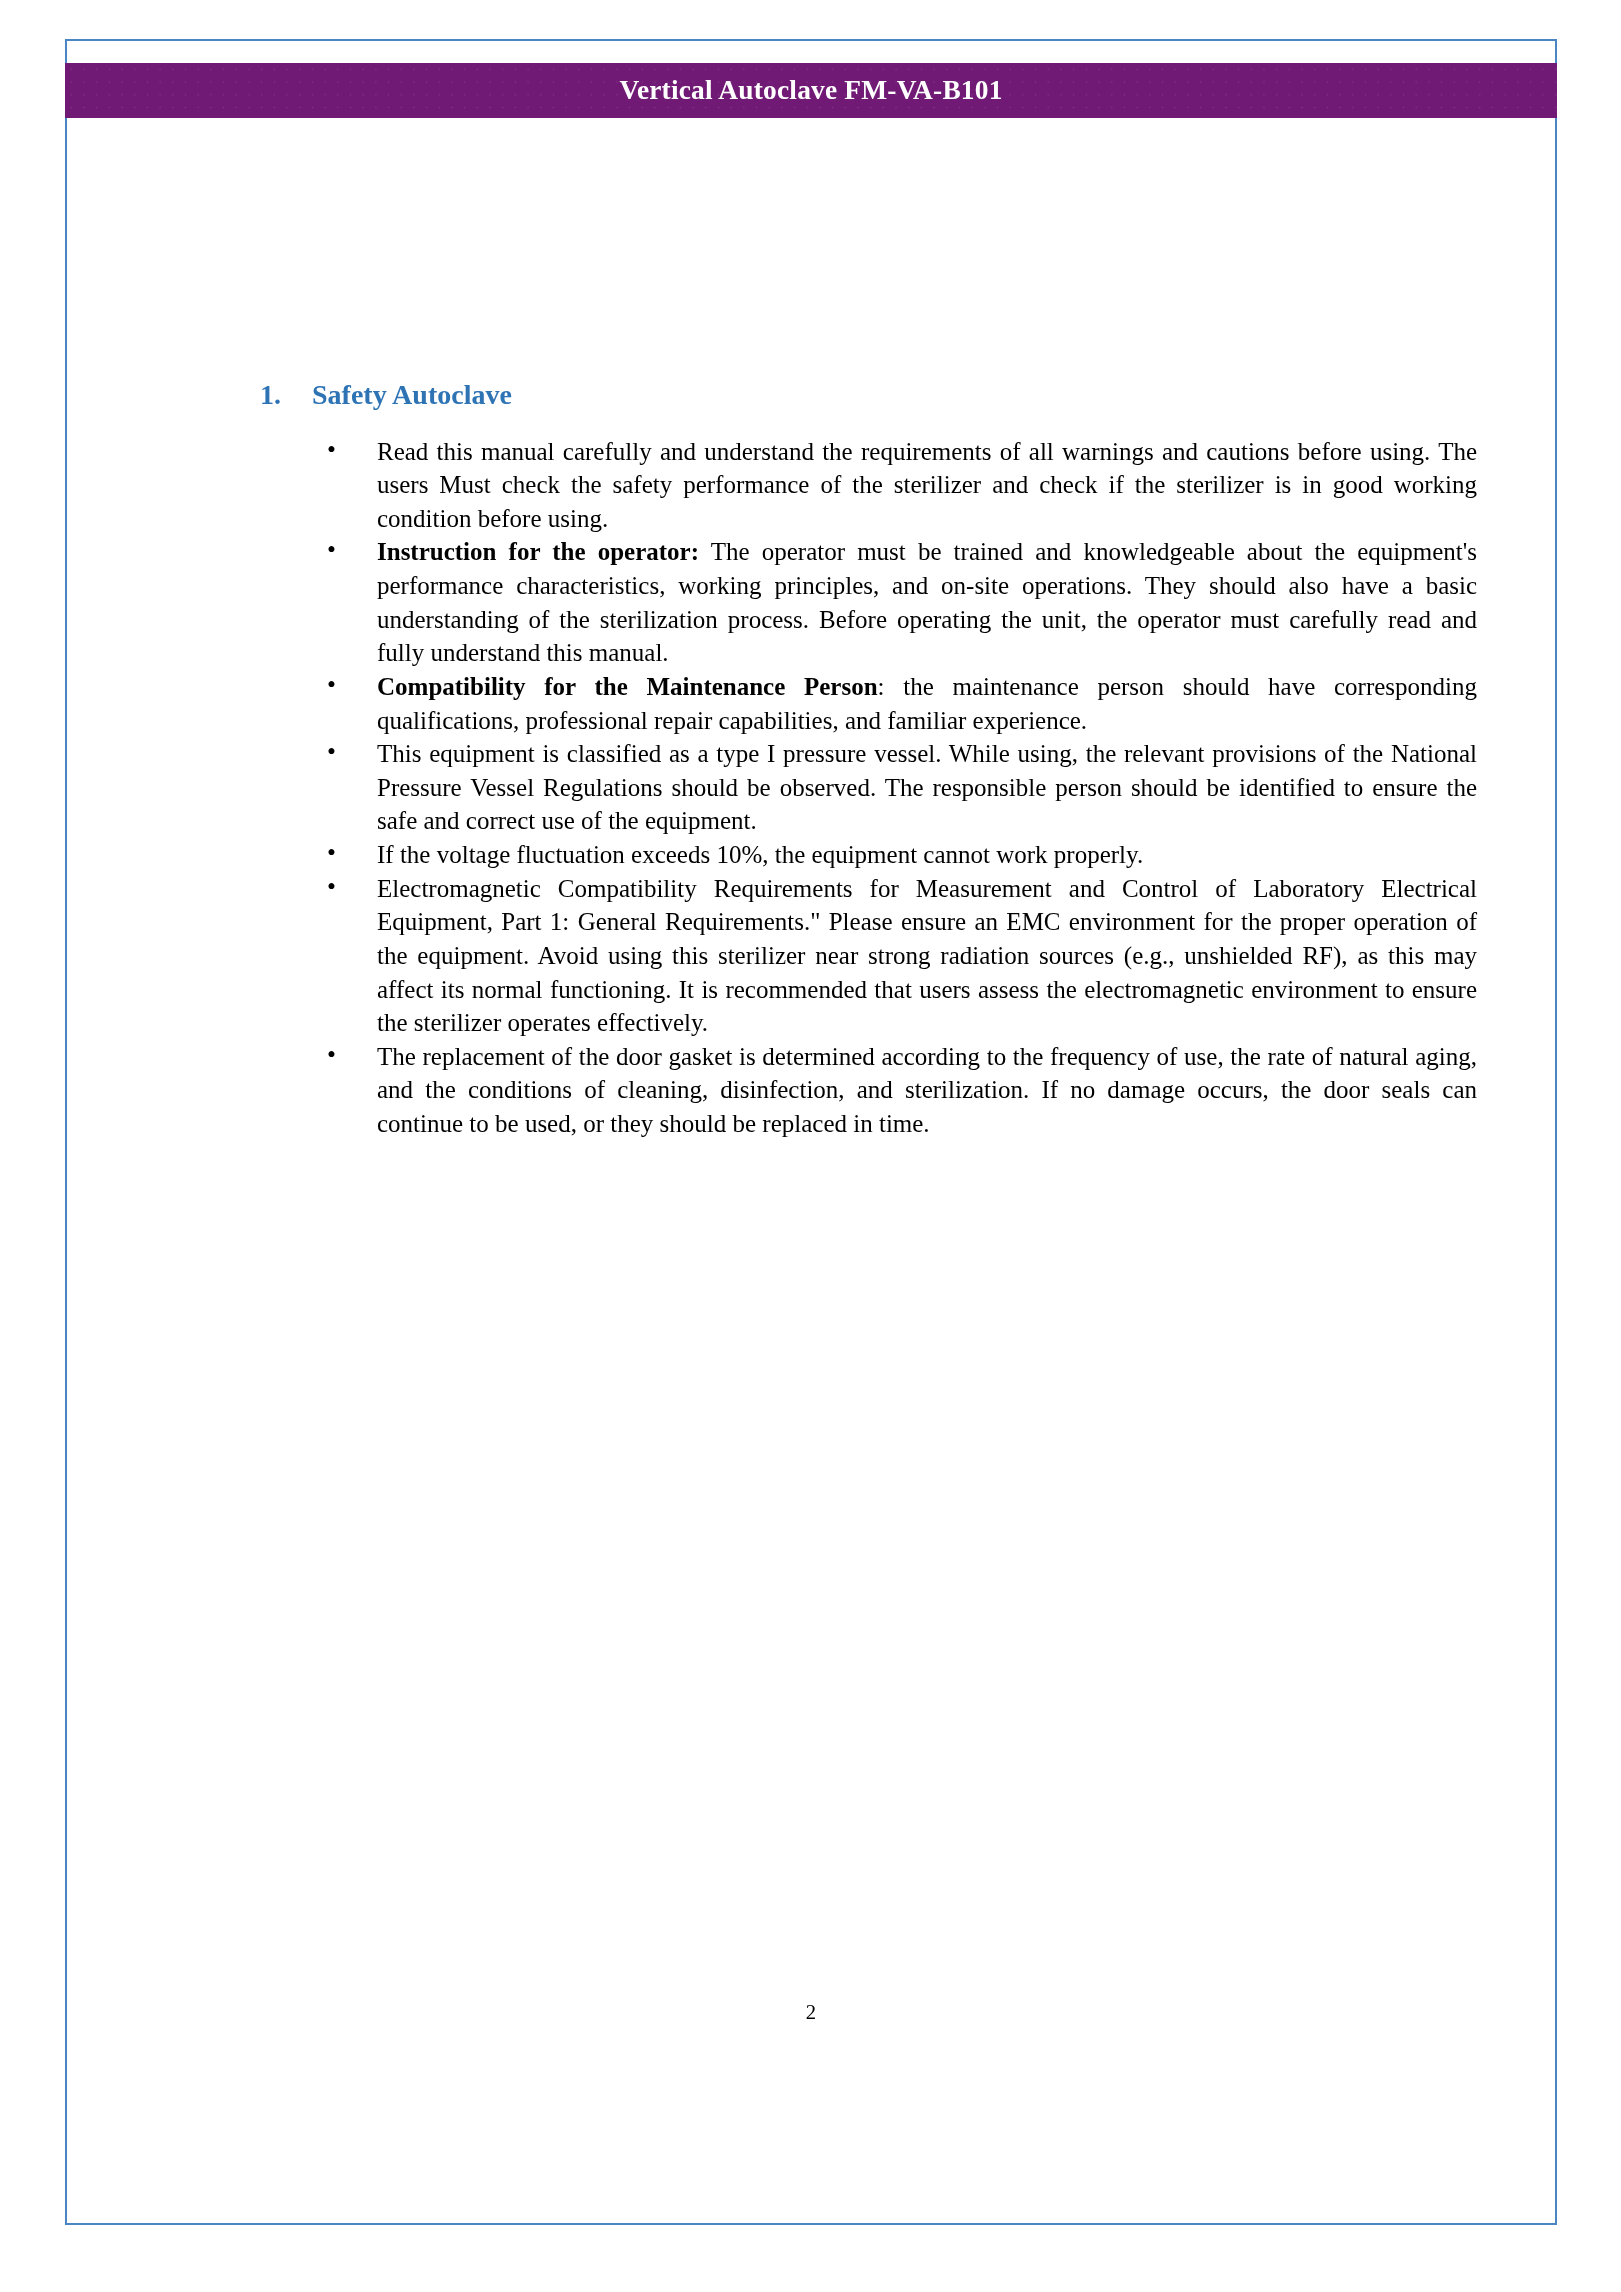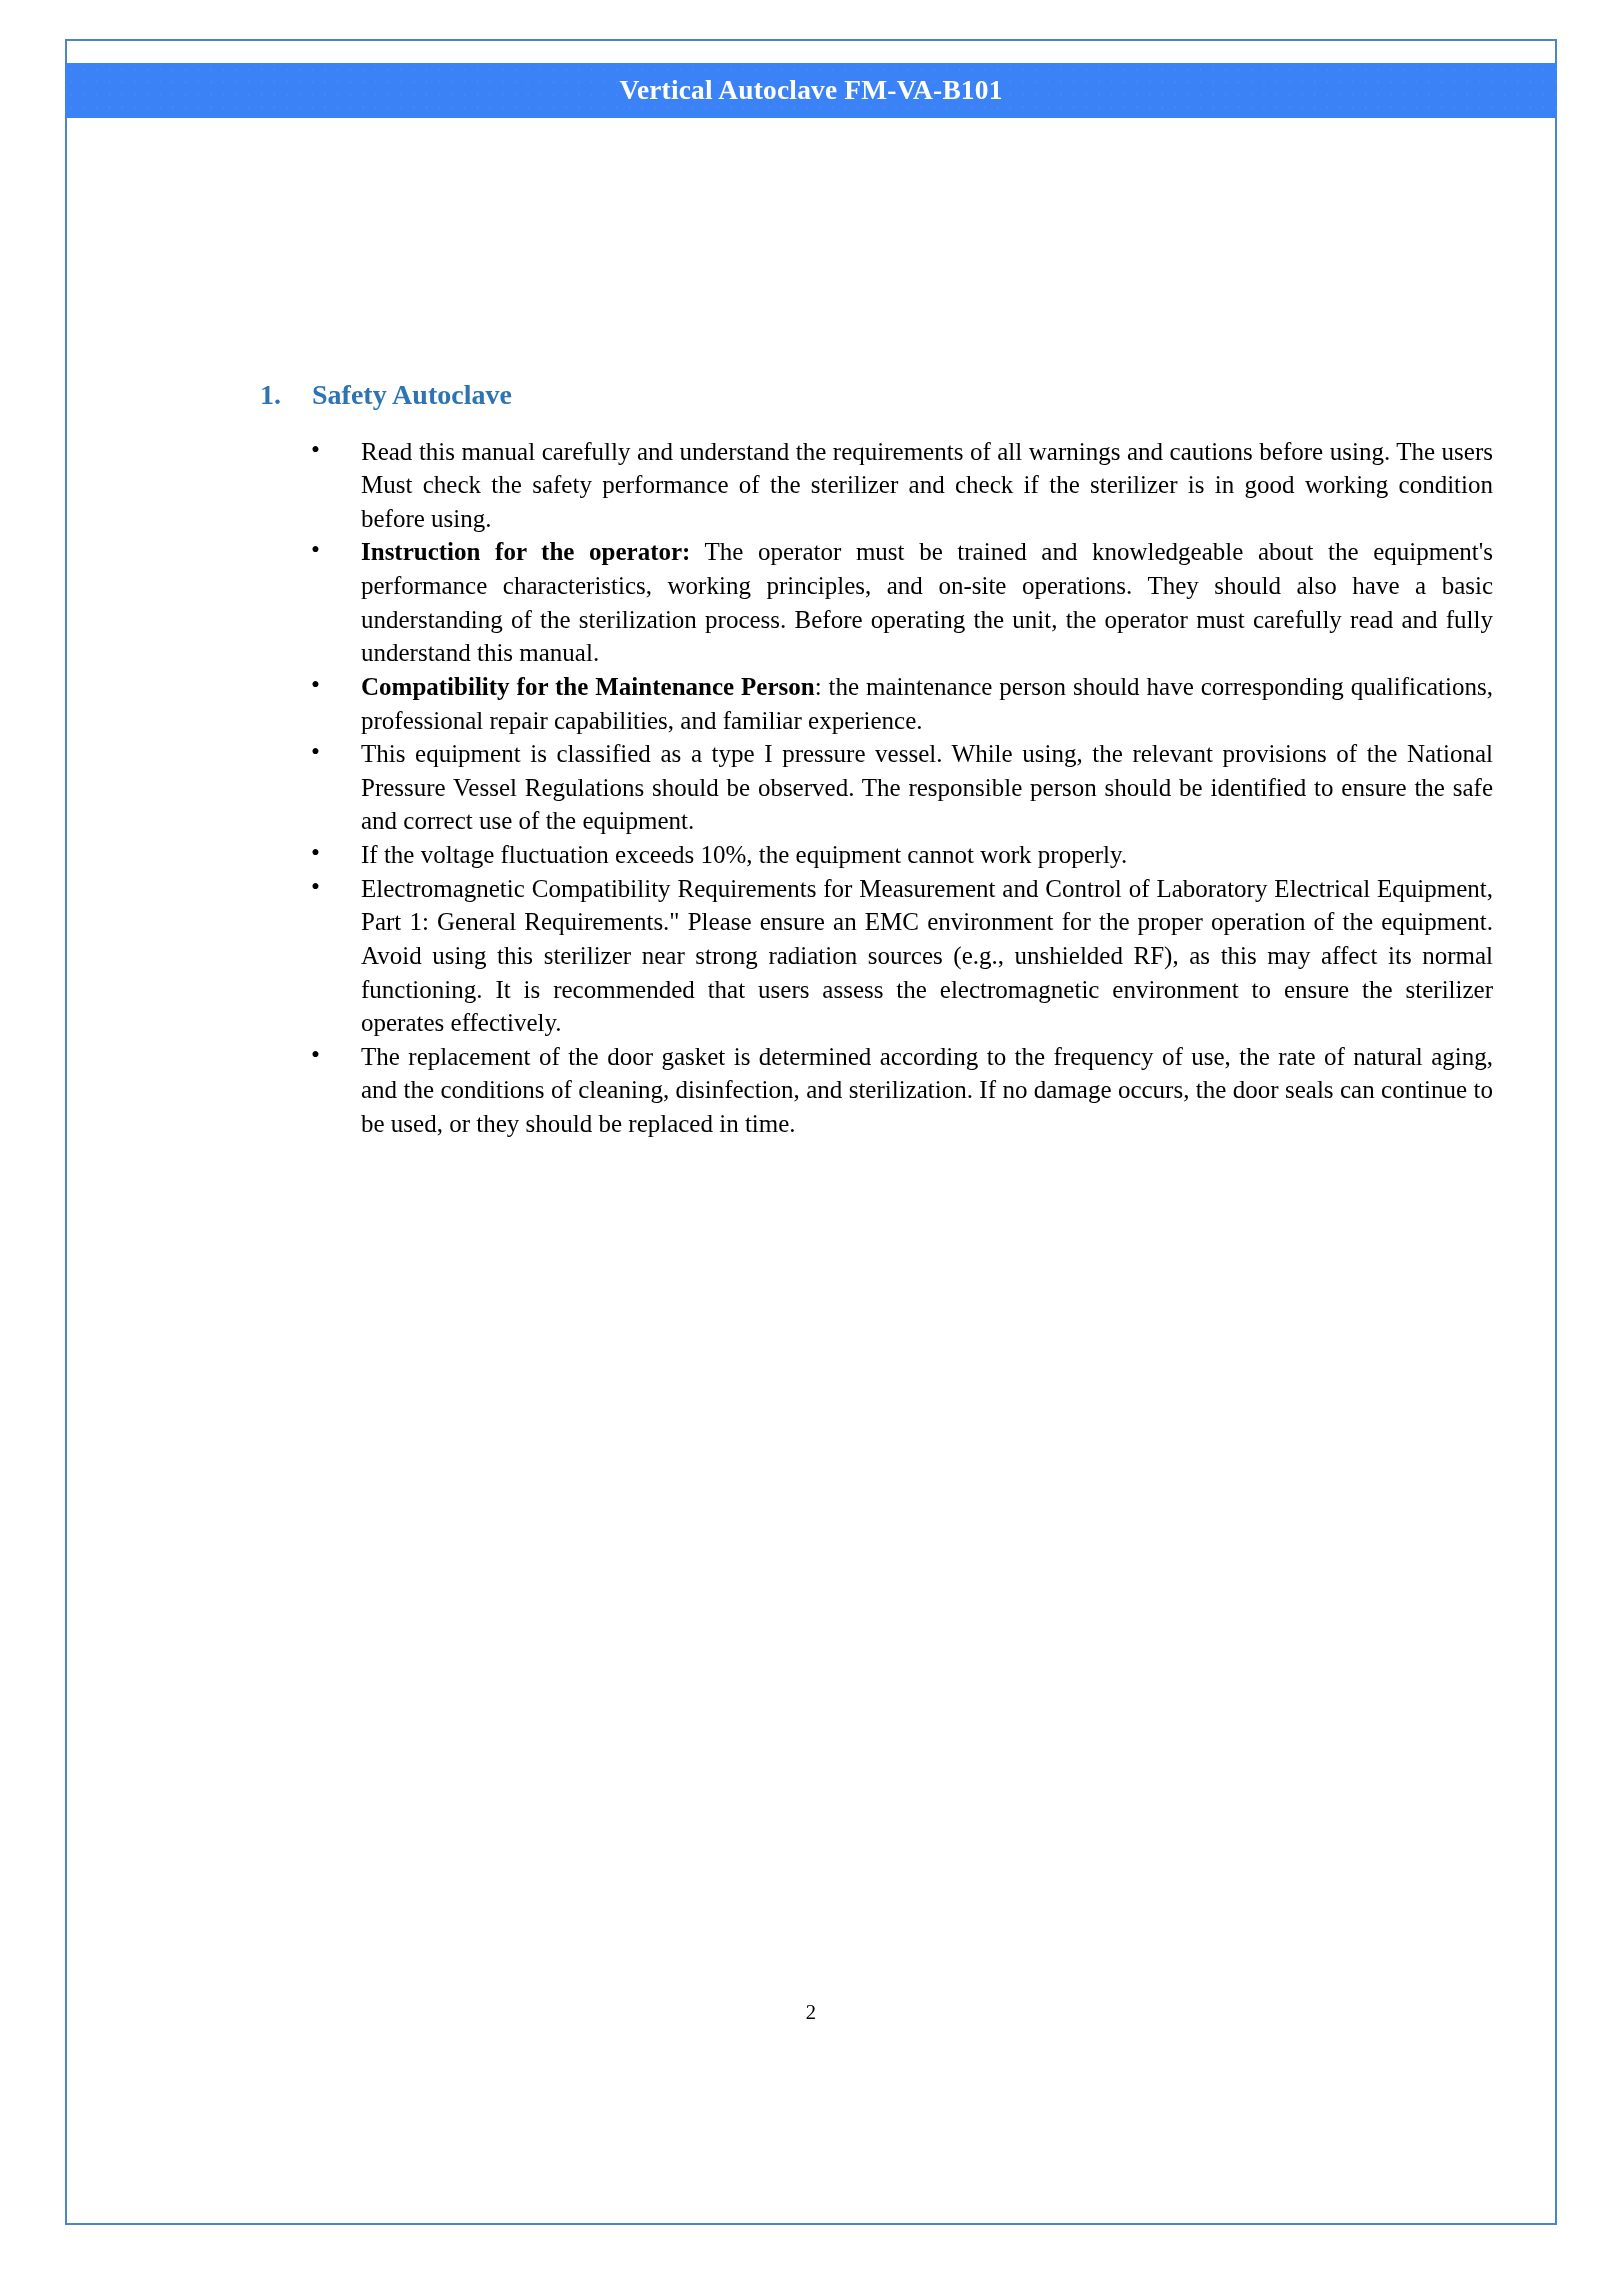--- a/index.html
+++ b/index.html
@@ -27,21 +27,21 @@
     background: #ffffff;
   }
 
   
   #header-banner {
     position: absolute;
     left: 65px;
     top: 63px;
     width: 1492px;
     height: 55px;
-    background: #3b82f6;
+    background: #701a75;
     display: flex;
     align-items: center;
     justify-content: center;
     box-sizing: border-box;
   }
   #header-banner::before {
     content: "";
     position: absolute;
     left: 0; right: 0; top: 0;
     height: 100%;
@@ -80,21 +80,21 @@
     width: 52px;
     flex: 0 0 52px;
   }
   .section-heading .sec-title {
     white-space: nowrap;
   }
 
   
   ul.bullets {
     list-style: none;
-    margin: 0;
+    margin: 16px;
     padding: 0;
   }
   ul.bullets > li {
     position: relative;
     padding-left: 101px;
     font-size: 25px;
     line-height: 1.345;
     color: #000000;
     text-align: justify;
     text-justify: inter-word;

